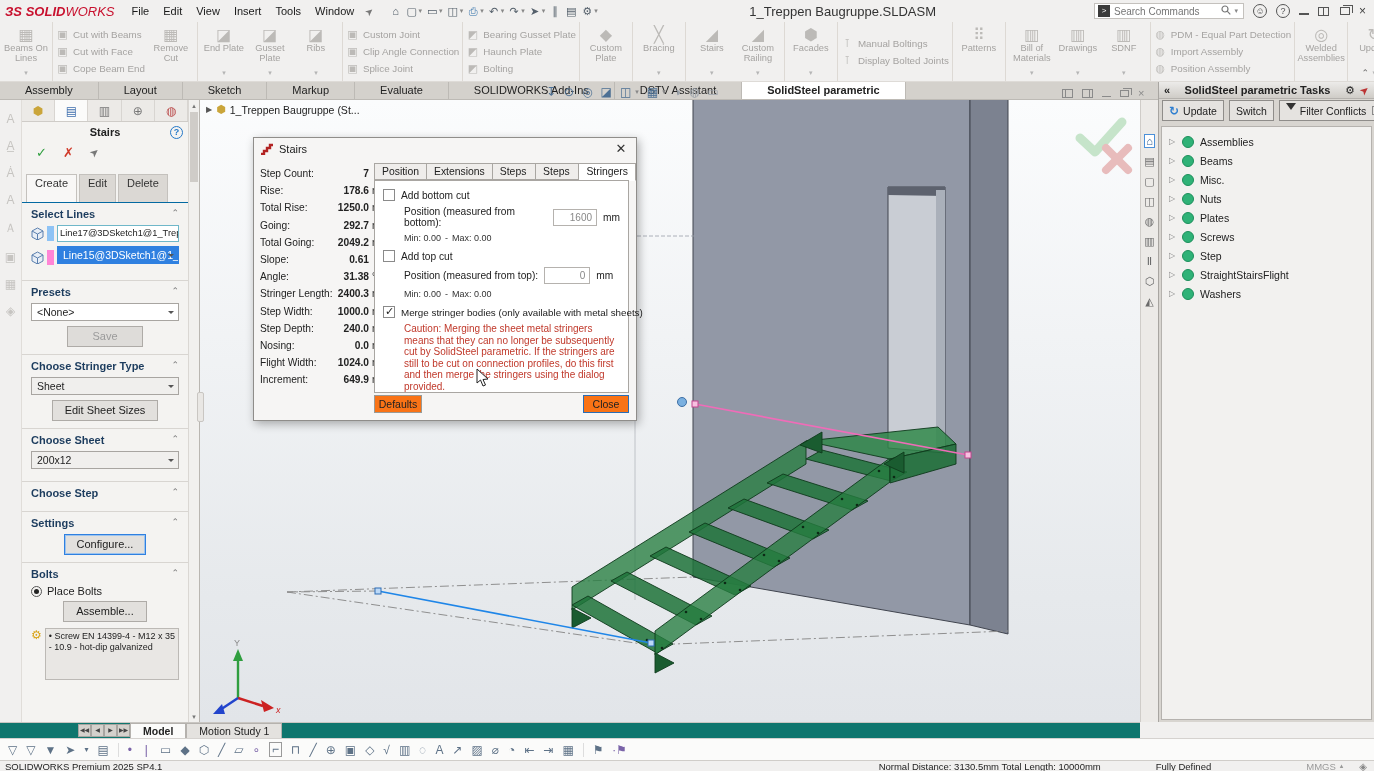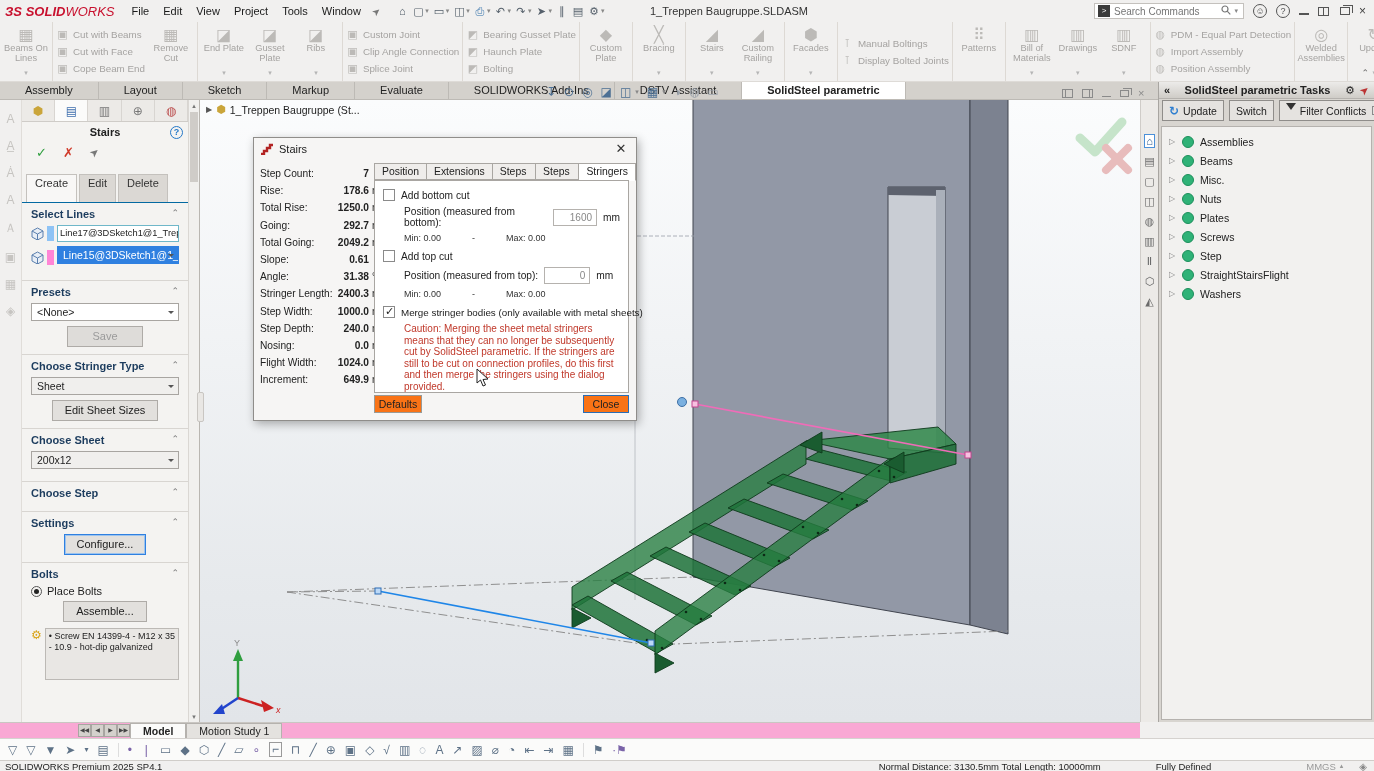--- a/index.html
+++ b/index.html
@@ -8,21 +8,21 @@
 
 
 .tb{position:absolute;top:0;left:0;right:0;height:22px;display:flex;align-items:center;padding:6px 5px;background:#f1f0ef}
 .logo{color:#c8102e;font-style:italic;font-size:13px;margin-right:10px;white-space:nowrap}
 .logo .lg1{font-weight:800}.logo .lg2{font-weight:400}
 .menu{padding:0 7px;color:#1a1a1a;cursor:default}
 .pinch{color:#777;font-size:10px;margin:0 4px;display:inline-block;transform:rotate(-40deg)}
 .qat{display:flex;align-items:center;margin-left:10px;color:#55606b}
 .qi{width:16px;text-align:center;font-size:11px}
 .qdd{font-size:7px;color:#888;margin:0 2px 0 -1px}
-.tb-title{position:absolute;left:650px;width:300px;text-align:left;font-size:11px;color:#333}
+.tb-title{position:absolute;left:636px;width:300px;text-align:right;font-size:13px;color:#333}
 .tb-right{margin-left:auto;display:flex;align-items:center;gap:9px}
 .search{display:flex;align-items:center;width:150px;height:16px;border:1px solid #c4c1bd;background:#fff;padding:0 3px;gap:4px}
 .search .sq{width:12px;height:12px;background:#3b3b3b;color:#fff;font-size:8px;line-height:12px;text-align:center;flex:none}
 .search input{border:0;outline:0;flex:1;font-size:10px;min-width:0;color:#555;background:transparent}
 .mag{flex:none;color:#777;font-size:11px}
 .circ{width:14px;height:14px;border:1.3px solid #555;border-radius:50%;text-align:center;line-height:12px;font-size:9px;color:#555}
 .wmin{width:10px;height:8px;border-bottom:2px solid #555}
 .wmax{width:11px;height:9px;border:1px solid #555;position:relative}
 .wmax:after{content:"";position:absolute;left:4px;top:0;bottom:0;border-left:1px solid #555}
 .wres{width:10px;height:8px;border:1px solid #555;position:relative;margin-left:2px}
@@ -120,21 +120,21 @@
 .dtabs{position:absolute;left:120px;top:25px;display:flex}
 .dtab2{padding:0 7px;line-height:15px;height:17px;font-size:10.4px;background:#efedeb;border:1px solid #a9a6a2;border-right:0;color:#222}
 .dtab2:last-child{border-right:1px solid #a9a6a2}
 .dtab2.active{background:#fff;height:18px;border-bottom:1px solid #fff}
 .dcontent{position:absolute;left:120px;top:42px;right:7px;height:213px;background:#fff;border:1px solid #a9a6a2;padding:8px 8px 0 8px;font-size:10.2px}
 .crow{display:flex;align-items:center;gap:6px;margin-bottom:5px}
 .cb{width:12px;height:12px;border:1px solid #8a8a8a;background:#fff;position:relative;flex:none}
 .cb.on:after{content:"✓";position:absolute;left:1px;top:-2px;font-size:11px;color:#222;font-weight:bold}
 .ind{margin-left:21px}
 .numbox{width:46px;height:17px;border:1px solid #b5b2ae;font-size:10px;text-align:right;padding:0 4px;line-height:15px;color:#888;background:#fff}
-.minmax{display:flex;gap:31px;font-size:9px;color:#333;margin:1px 0 7px 21px}
+.minmax{display:flex;gap:4px;font-size:9px;color:#333;margin:1px 0 7px 21px}
 .caution{color:#c0392b;font-size:10px;line-height:11.6px;margin:2px 2px 0 21px}
 .dbtn{position:absolute;bottom:7px;height:18px;background:#f97316;border:1px solid #9a9a96;font-size:10.5px;text-align:center;line-height:16px}
 .dbtn.defaults{left:120px;width:48px}
 .dbtn.close{right:7px;width:46px;border:1px solid #2a6db5}
 
 
 .tpstrip{position:absolute;top:100px;right:216px;width:18px;bottom:49px;background:#eceae7;border-left:1px solid #cfccc8;display:flex;flex-direction:column;align-items:center;padding-top:34px;gap:7px;font-size:11px;color:#6b6b6b}
 .tpsel{border:1px solid #4a90d9;background:#fff;padding:0 1px;color:#2d5d8f}
 
 
@@ -148,21 +148,21 @@
 .rbtn{height:21px;border:1px solid #8f8d8a;background:#e5e3e0;display:flex;align-items:center;gap:4px;font-size:10.5px;padding:0 6px;white-space:nowrap}
 .updico{color:#2f7fd0;font-weight:bold;font-size:12px}
 .funnel{width:0;height:0;border:5px solid transparent;border-top:7px solid #333;margin-top:-4px}
 .fcb{width:9px;height:9px;border:1px solid #8a8a8a;background:#e5e3e0;margin-left:2px}
 .rp-tree{flex:1;background:#f2f1ef;border:1px solid #b5b2ae;margin:0 2px 2px;padding:5px 0;overflow:hidden}
 .titem{display:flex;align-items:center;gap:6px;height:19px;padding-left:7px;font-size:10.5px;color:#222}
 .texp{color:#888;font-size:8px;width:7px}
 .tdot{width:12px;height:12px;border-radius:50%;background:#2fb277;border:1px solid #1d8f5b;flex:none}
 
 
-.mtrow{position:absolute;left:0;width:1140px;top:722px;height:16px;background:#f9a8d4;border-top:1px solid #c9c6c2;display:flex;align-items:flex-end}
+.mtrow{position:absolute;left:0;width:1140px;top:722px;height:16px;background:#0f766e;border-top:1px solid #c9c6c2;display:flex;align-items:flex-end}
 .nav{display:flex;margin-left:78px;margin-bottom:1px}
 .nbtn{width:13px;height:13px;background:#d4d1cc;border:1px solid #a8a5a1;font-size:6px;line-height:11px;text-align:center;color:#444}
 .mtab2{padding:0 12px;height:15px;line-height:14px;font-size:10.5px;background:#e4e2df;border:1px solid #b5b2ae;border-bottom:0;color:#222;white-space:nowrap}
 .mtab2.active{background:#fbfbfa;font-weight:bold}
 .sktb{position:absolute;left:0;right:0;top:738px;height:22px;background:#fbfbfa;border-top:1px solid #d5d2cf;display:flex;align-items:center;gap:9px;padding:0 8px;color:#5e7287;font-size:12px}
 .sk{flex:none}
 .sk.alt{color:#7a63a8}
 .sksep{width:1px;height:14px;background:#ddd;flex:none}
 .skbox{border:1px solid #9a9a9a;padding:0 2px;line-height:13px}
 .sbar{position:absolute;left:0;right:0;top:760px;height:11px;background:#f1f0ef;border-top:1px solid #d0cdc9;font-size:9.5px;color:#222;display:flex;align-items:center;padding:0 5px;white-space:nowrap}
@@ -175,21 +175,21 @@
 </head>
 <body>
 
 <div id="app">
 
   <div class="tb">
     <span class="logo"><span class="lg1">ЗS</span>&nbsp;<span class="lg1">SOLID</span><span class="lg2">WORKS</span></span>
     <span class="menu">File</span>
     <span class="menu">Edit</span>
     <span class="menu">View</span>
-    <span class="menu">Project</span>
+    <span class="menu">Insert</span>
     <span class="menu">Tools</span>
     <span class="menu">Window</span>
     <span class="pinch">➤</span>
     <span class="qat">
       <span class="qi">⌂</span>
       <span class="qi">▢</span>
         <span class="qdd">▾</span>
       <span class="qi">▭</span>
         <span class="qdd">▾</span>
       <span class="qi">◫</span>

